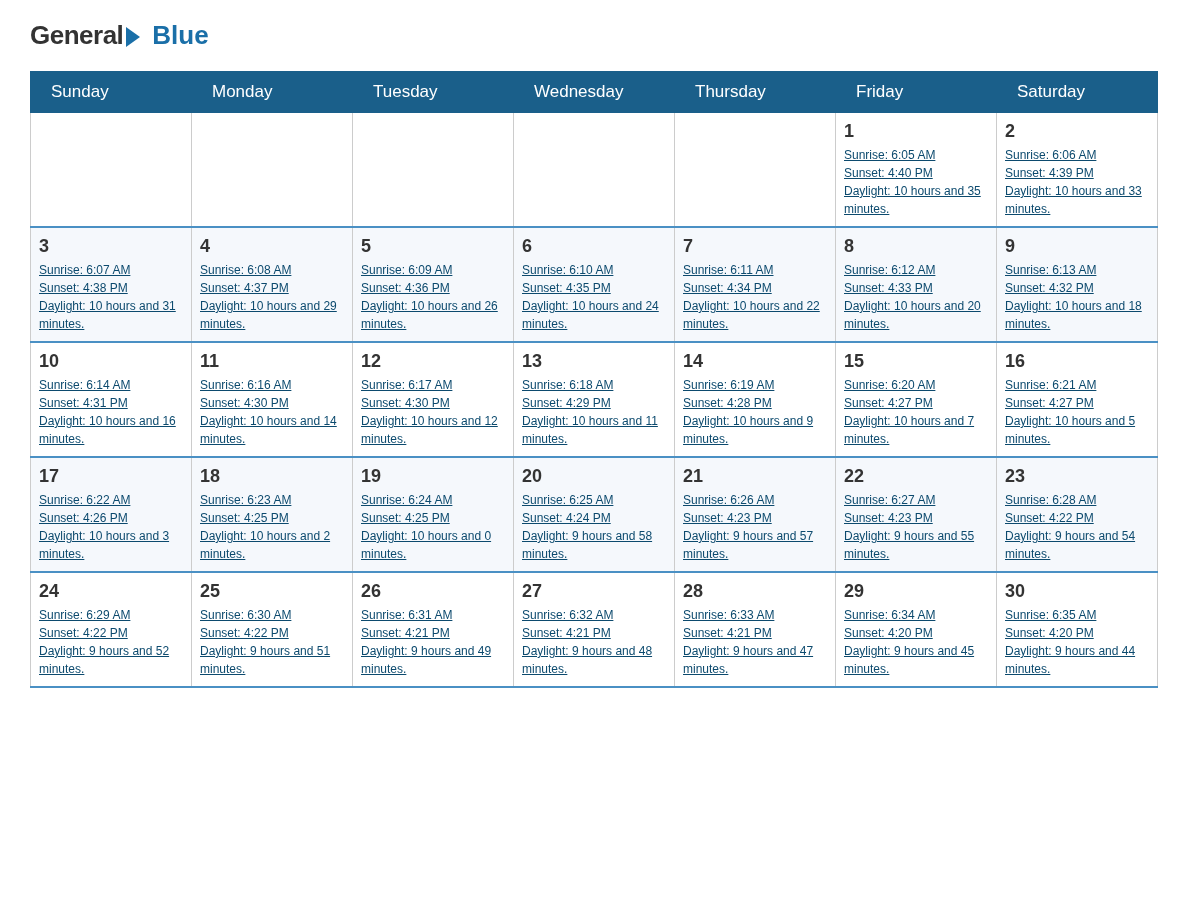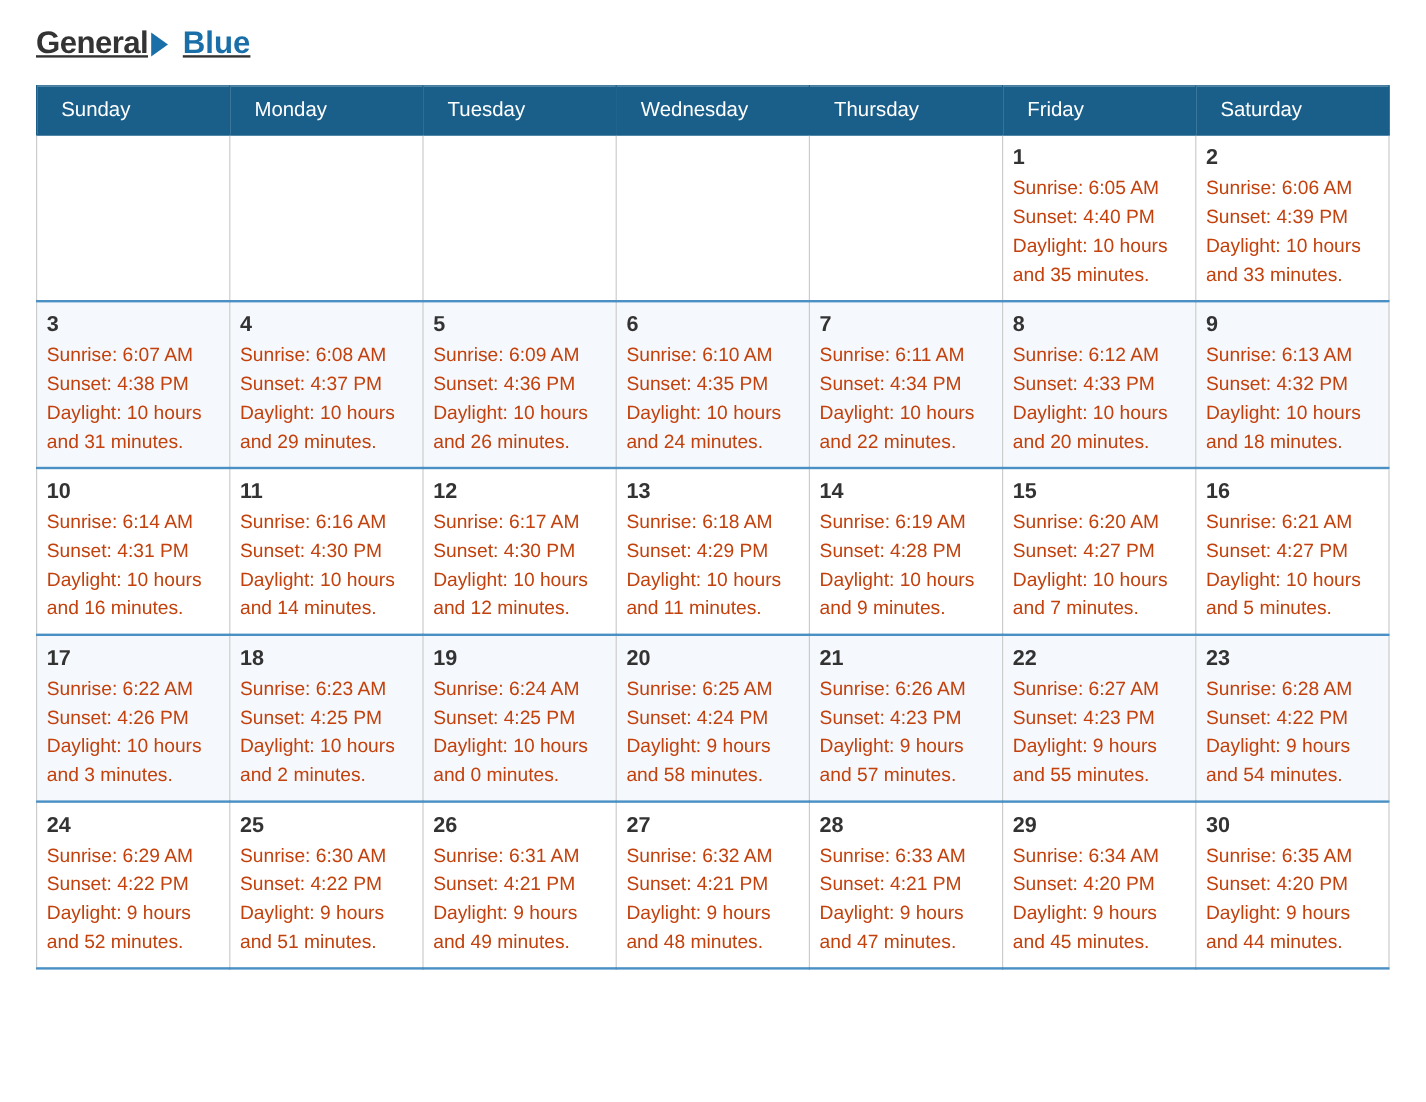--- a/index.html
+++ b/index.html
@@ -14,21 +14,20 @@
     .header {
       display: flex;
       justify-content: space-between;
       align-items: flex-start;
       margin-bottom: 20px;
     }
     .logo {
       display: flex;
       flex-direction: column;
       align-items: flex-end;
-      text-decoration: underline;
     }
     .logo-top {
       display: flex;
       align-items: center;
     }
     .logo-general {
       font-size: 26px;
       font-weight: bold;
       color: #333;
       letter-spacing: -0.5px;
@@ -93,23 +92,24 @@
     .calendar tbody td:first-child {
       border-left: 1px solid #ccc;
     }
     .day-number {
       font-size: 18px;
       font-weight: bold;
       color: #333;
       margin-bottom: 4px;
     }
     .day-info {
-      font-size: 16px;
-      color: #c2410c;
+      font-size: 12px;
+      color: #0c4a6e;
       line-height: 1.5;
+      text-decoration: underline;
     }
     .empty-cell {
       background: #fff;
     }
     .calendar tbody tr:nth-child(odd) td {
       background-color: #fff;
     }
     .calendar tbody tr:nth-child(even) td {
       background-color: #f5f8fc;
     }

